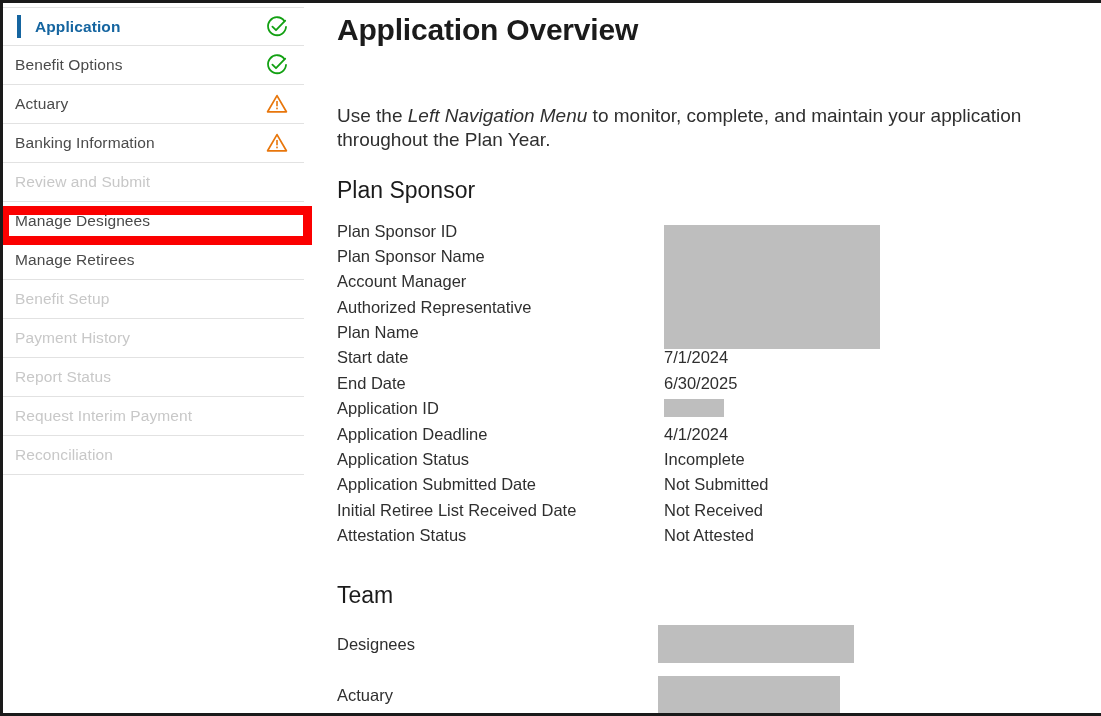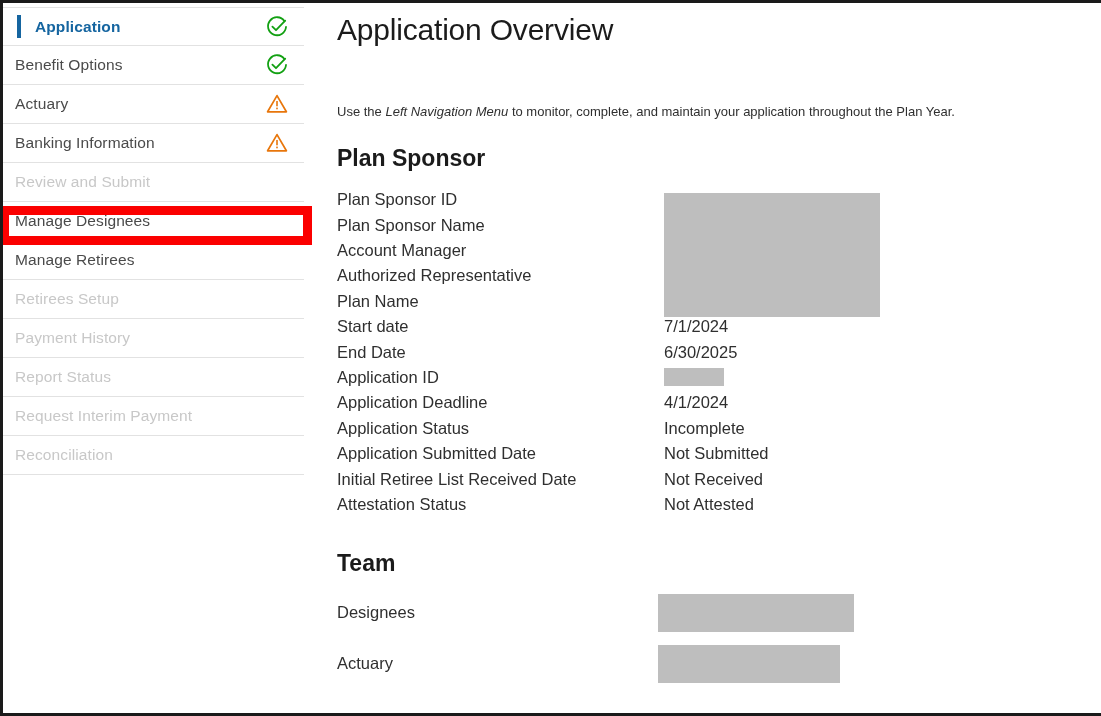--- a/index.html
+++ b/index.html
@@ -102,37 +102,37 @@
     left: 301px;
     top: 0;
     right: 0;
     height: 710px;
     padding: 0 10px 0 33px;
     overflow: hidden;
   }
 
   h1#page-title {
     font-size: 30px;
-    font-weight: normal;
+    font-weight: bold;
     color: #1b1b1b;
     margin: 10px 0 0 0;
     letter-spacing: -0.2px;
   }
 
   p#intro {
-    font-size: 13px;
+    font-size: 19px;
     color: #2f2f2f;
     margin: 57px 0 0 0;
     line-height: 1.25;
   }
   p#intro em { font-style: italic; }
 
   h2.section-title {
     font-size: 23px;
-    font-weight: bold;
+    font-weight: normal;
     color: #1b1b1b;
     margin: 25px 0 0 0;
   }
   h2#team-title { margin-top: 30px; }
 
   .kv-table { margin-top: 18px; position: relative; }
   .kv-row {
     display: flex;
     align-items: flex-start;
     height: 25.4px;
@@ -239,21 +239,21 @@
 
     <div class="nav-item">
       <span class="nav-label">Manage Designees</span>
     </div>
 
     <div class="nav-item">
       <span class="nav-label">Manage Retirees</span>
     </div>
 
     <div class="nav-item disabled">
-      <span class="nav-label">Retirees Setup</span>
+      <span class="nav-label">Benefit Setup</span>
     </div>
 
     <div class="nav-item disabled">
       <span class="nav-label">Payment History</span>
     </div>
 
     <div class="nav-item disabled">
       <span class="nav-label">Report Status</span>
     </div>
 

